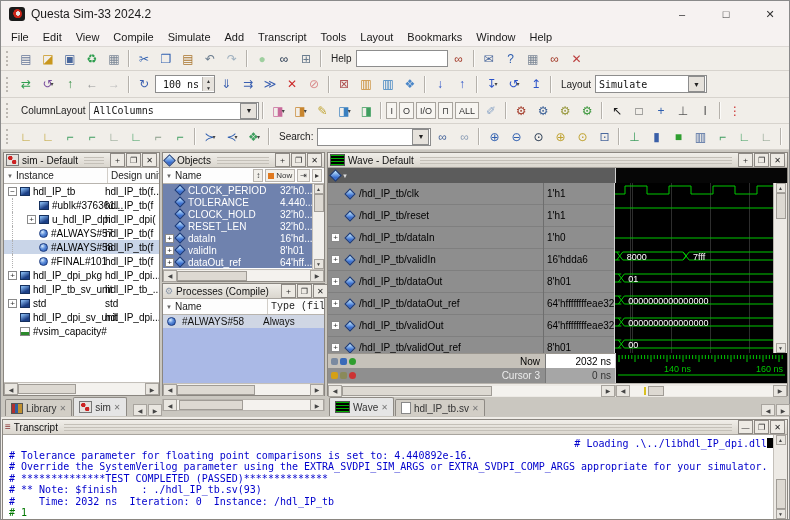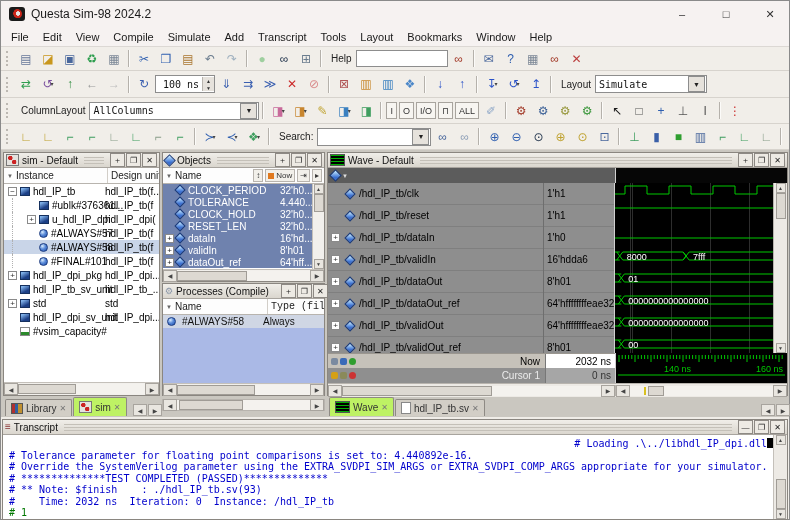--- a/index.html
+++ b/index.html
@@ -59,21 +59,21 @@
   .tind{width:14px;flex:none;border-left:1px dotted #b0b0b0;height:100%;margin-left:4px;}
   .ic-box{width:10px;height:9px;background:linear-gradient(150deg,#7fb0e8 15%,#1c3f86 70%);border:1px solid #15305e;margin-right:3px;flex:none;box-sizing:border-box;}
   .ic-sph{width:9px;height:9px;border-radius:50%;background:radial-gradient(circle at 35% 30%,#d8ecff,#5b8bd8 45%,#1c4fae);border:1px solid #1a3a80;margin-right:3px;flex:none;box-sizing:border-box;}
   .ic-cht{width:10px;height:9px;background:linear-gradient(0deg,#2d8a2d 0 3px,#fff 3px),#fff;border:1px solid #888;margin-right:3px;flex:none;box-sizing:border-box;}
   .tname{color:#000;}
   .tunit{position:absolute;left:101px;color:#000;}
 
   
   .tabstrip{position:absolute;display:flex;align-items:flex-end;padding-left:2px;}
   .tab{height:16px;display:flex;align-items:center;gap:3px;padding:0 5px;background:#d2cec6;border:1px solid #8e8a84;border-bottom:none;font-size:10px;color:#333;border-radius:2px 2px 0 0;margin-right:1px;white-space:nowrap;}
-  .tab.active{background:#bef264;height:18px;}
+  .tab.active{background:#e5e5e5;height:18px;}
   .tab-x{font-size:8px;color:#777;}
   .ti-lib{width:10px;height:9px;background:linear-gradient(90deg,#b03030 0 3px,#3060a0 3px 6px,#c09030 6px 10px);border:1px solid #555;flex:none;}
   .ti-sim{width:11px;height:10px;background:radial-gradient(circle at 30% 30%,#cc2222 2px,transparent 2.5px),radial-gradient(circle at 65% 70%,#cc2222 2px,transparent 2.5px),#e4e2de;border:1px solid #777;flex:none;}
   .ti-wave{width:13px;height:10px;background:repeating-linear-gradient(0deg,#00b000 0 1px,#000 1px 3px);border:1px solid #555;flex:none;}
   .ti-file{width:8px;height:10px;background:#fff;border:1px solid #888;flex:none;}
   .tab-nav{display:flex;gap:1px;margin-left:auto;align-items:center;}
 
   
   .ic-dia{width:8px;height:8px;background:linear-gradient(135deg,#b8e0ff 10%,#3a6fd0 70%);transform:rotate(45deg);border:1px solid #1a3a7a;flex:none;box-sizing:border-box;}
   #obj-body{flex:1;display:flex;overflow:hidden;}
@@ -142,21 +142,21 @@
   
   .statusbar{height:20px;display:flex;align-items:center;gap:3px;padding:1px 3px;background:#f0ede8;border-top:1px solid #cac6c0;flex:none;}
 </style>
 </head>
 <body>
 
 <div class="window">
 
   <div class="titlebar">
     <span class="ic-logo"></span>
-    <span class="title-text">Questa Sim-98 2024.2</span>
+    <span class="title-text">Questa Sim-33 2024.2</span>
     <span class="win-btn">–</span>
     <span class="win-btn">□</span>
     <span class="win-btn">✕</span>
   </div>
 
   <div class="menubar" id="menubar">
       <div class="menu-item">File</div>
       <div class="menu-item">Edit</div>
       <div class="menu-item">View</div>
       <div class="menu-item">Compile</div>
@@ -932,21 +932,21 @@
             </span>
             <span class="wf-label">Now</span>
             <span class="wf-val">2032 ns</span>
           </div>
           <div class="wf-row wf-cur">
             <span class="wf-icons">
               <span class="wf-ic" style="background:#d4a017;"></span>
               <span class="wf-ic" style="background:#8a8a5a;"></span>
               <span class="wf-ic" style="background:#cc3333;border-radius:50%;"></span>
             </span>
-            <span class="wf-label">Cursor 1</span>
+            <span class="wf-label">Cursor 3</span>
             <span class="wf-val">0 ns</span>
           </div>
         </div>
         <div id="wtimeline"><svg width="171" height="30">
               <line x1="3" y1="2" x2="3" y2="9" stroke="#00c800" stroke-width="1"></line>
               <line x1="6.2" y1="2" x2="6.2" y2="6" stroke="#00c800" stroke-width="1"></line>
               <line x1="9.4" y1="2" x2="9.4" y2="6" stroke="#00c800" stroke-width="1"></line>
               <line x1="12.600000000000001" y1="2" x2="12.600000000000001" y2="6" stroke="#00c800" stroke-width="1"></line>
               <line x1="15.8" y1="2" x2="15.8" y2="6" stroke="#00c800" stroke-width="1"></line>
               <line x1="19" y1="2" x2="19" y2="9" stroke="#00c800" stroke-width="1"></line>

